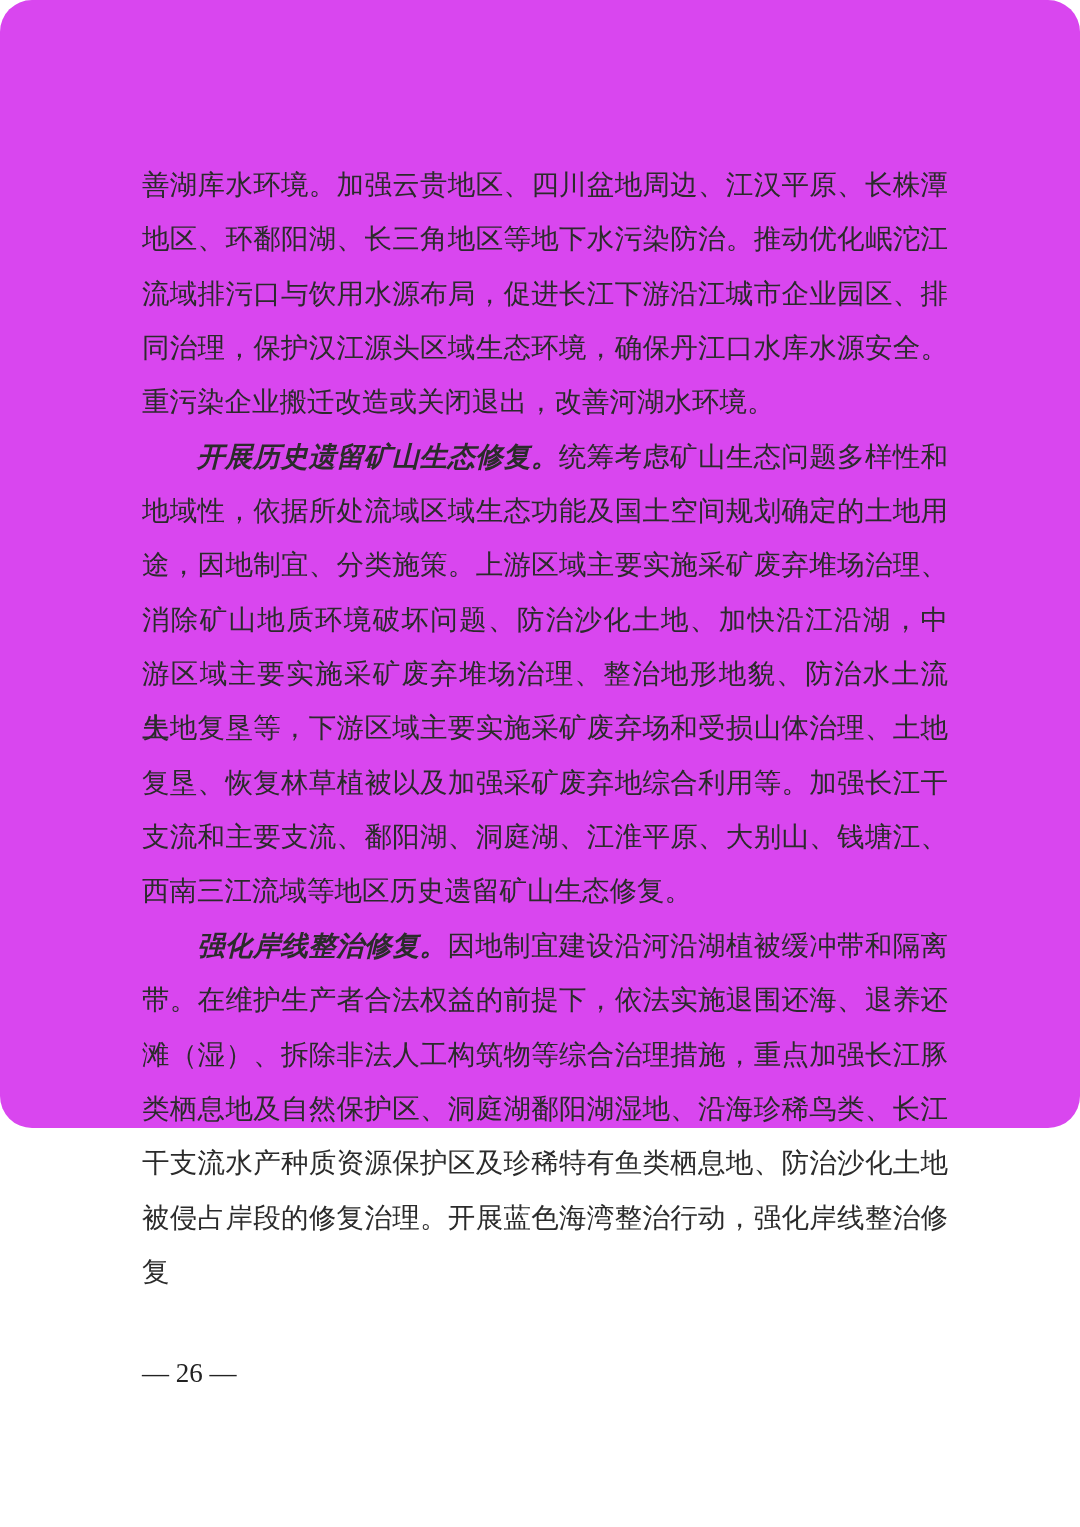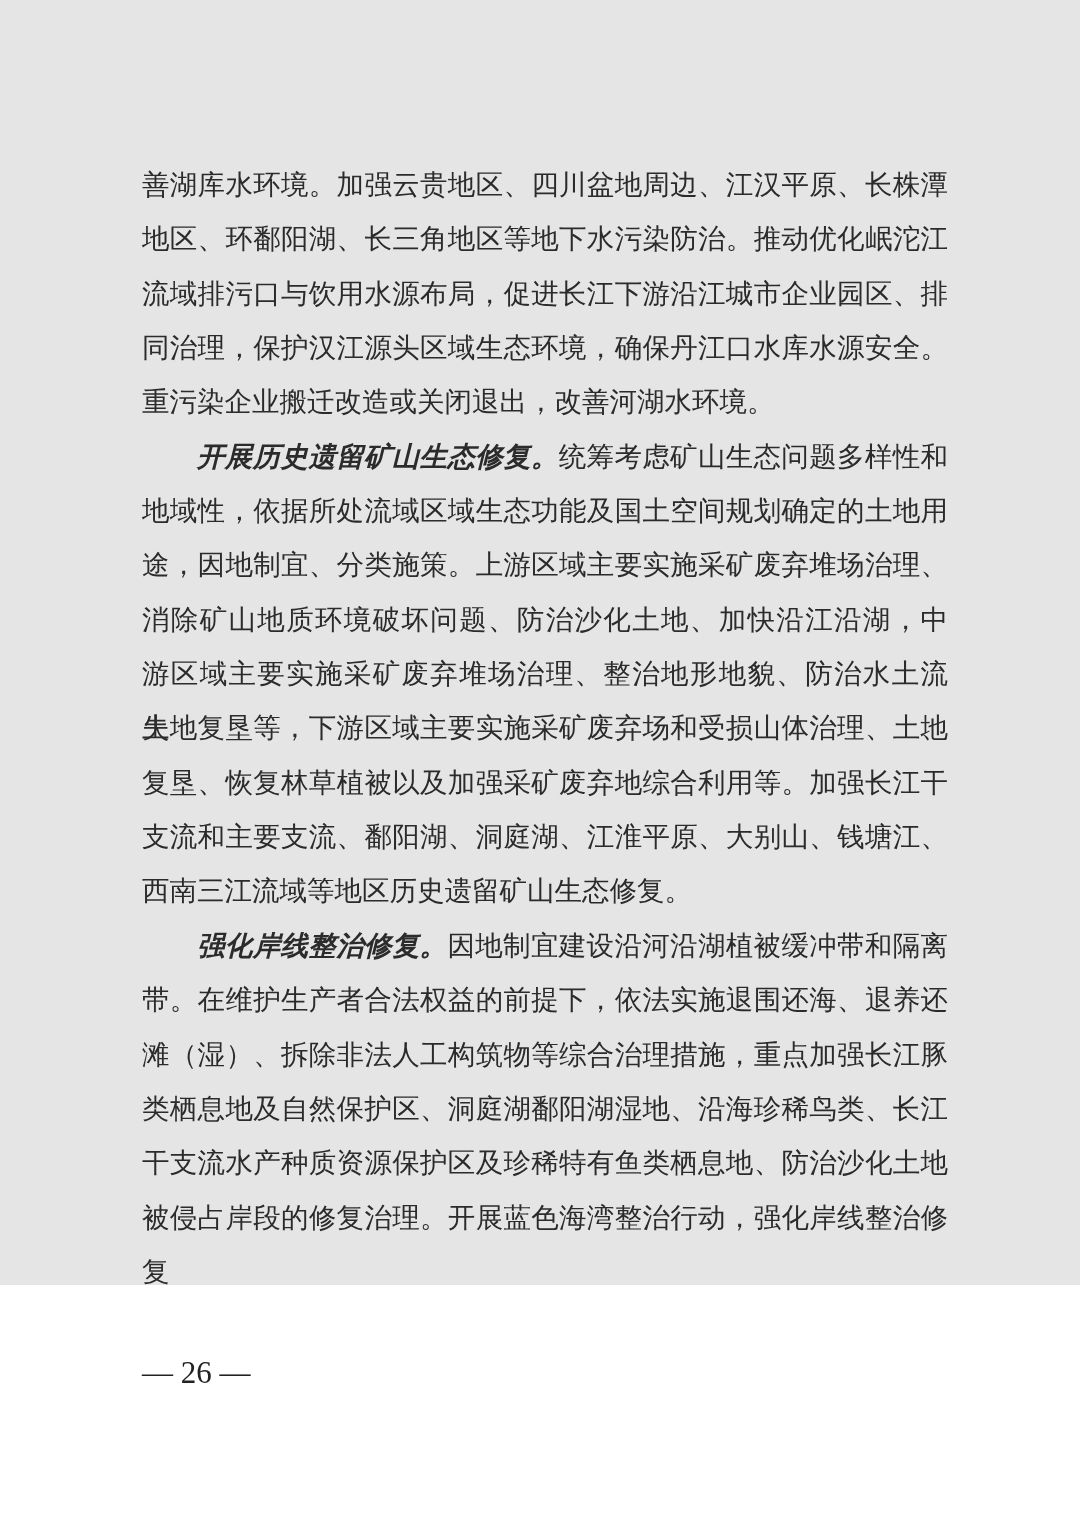--- a/index.html
+++ b/index.html
@@ -10,22 +10,23 @@
     width: 1080px;
     height: 1527px;
     background: #ffffff;
     font-family: "Liberation Serif", "DejaVu Serif", serif;
     color: #2b2b2b;
     overflow: hidden;
   }
   .page {
     position: relative;
     width: 1080px;
-    height: 1285px;
-    background: #e5e5e5;
+    height: 1128px;
+    background: #d946ef;
+    border-radius: 32px;
   }
   .text-block {
     position: absolute;
     left: 142px;
     top: 158px;
     width: 806px;
   }
   .line {
     height: 54.35px;
     line-height: 54.35px;
@@ -49,21 +50,21 @@
   .lead {
     font-weight: 700;
     font-style: italic;
   }
   .page-number {
     position: absolute;
     left: 142px;
     top: 1353px;
     height: 40px;
     line-height: 40px;
-    font-size: 31px;
+    font-size: 27px;
     color: #222222;
     font-family: "Liberation Serif", "DejaVu Serif", serif;
   }
 </style>
 </head>
 <body>
 
 <div class="page">
 
   <div class="text-block">

